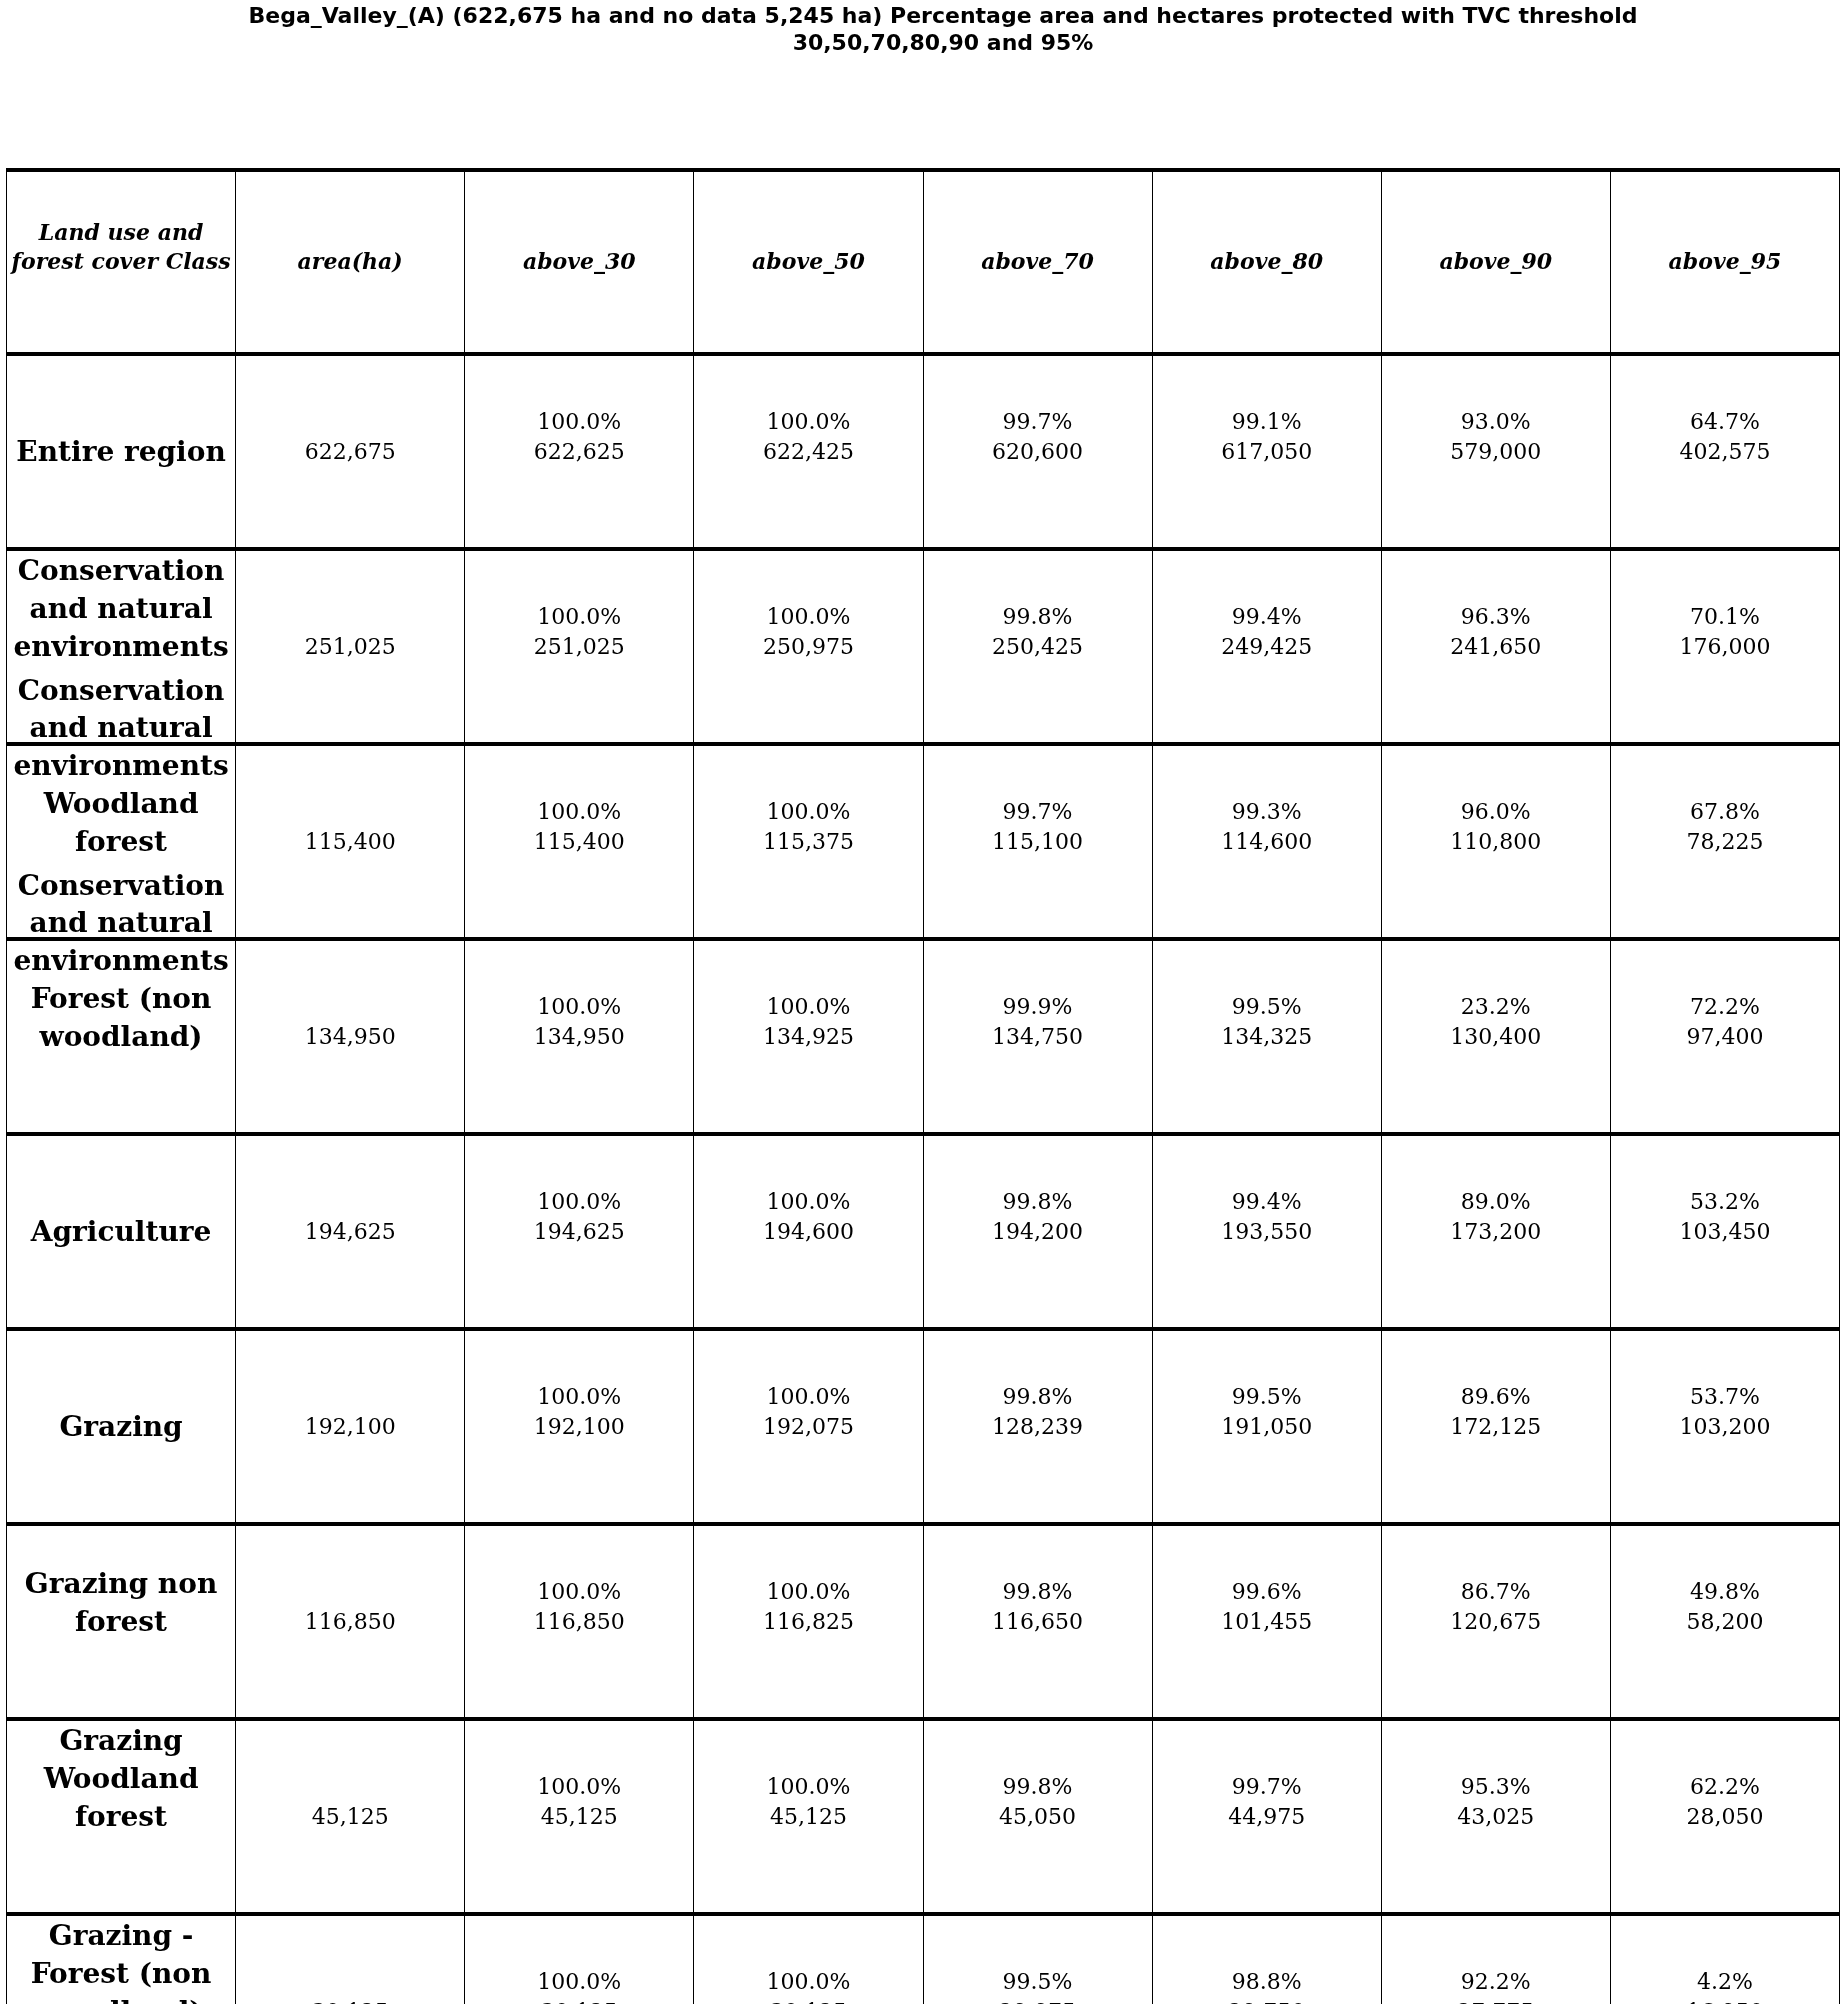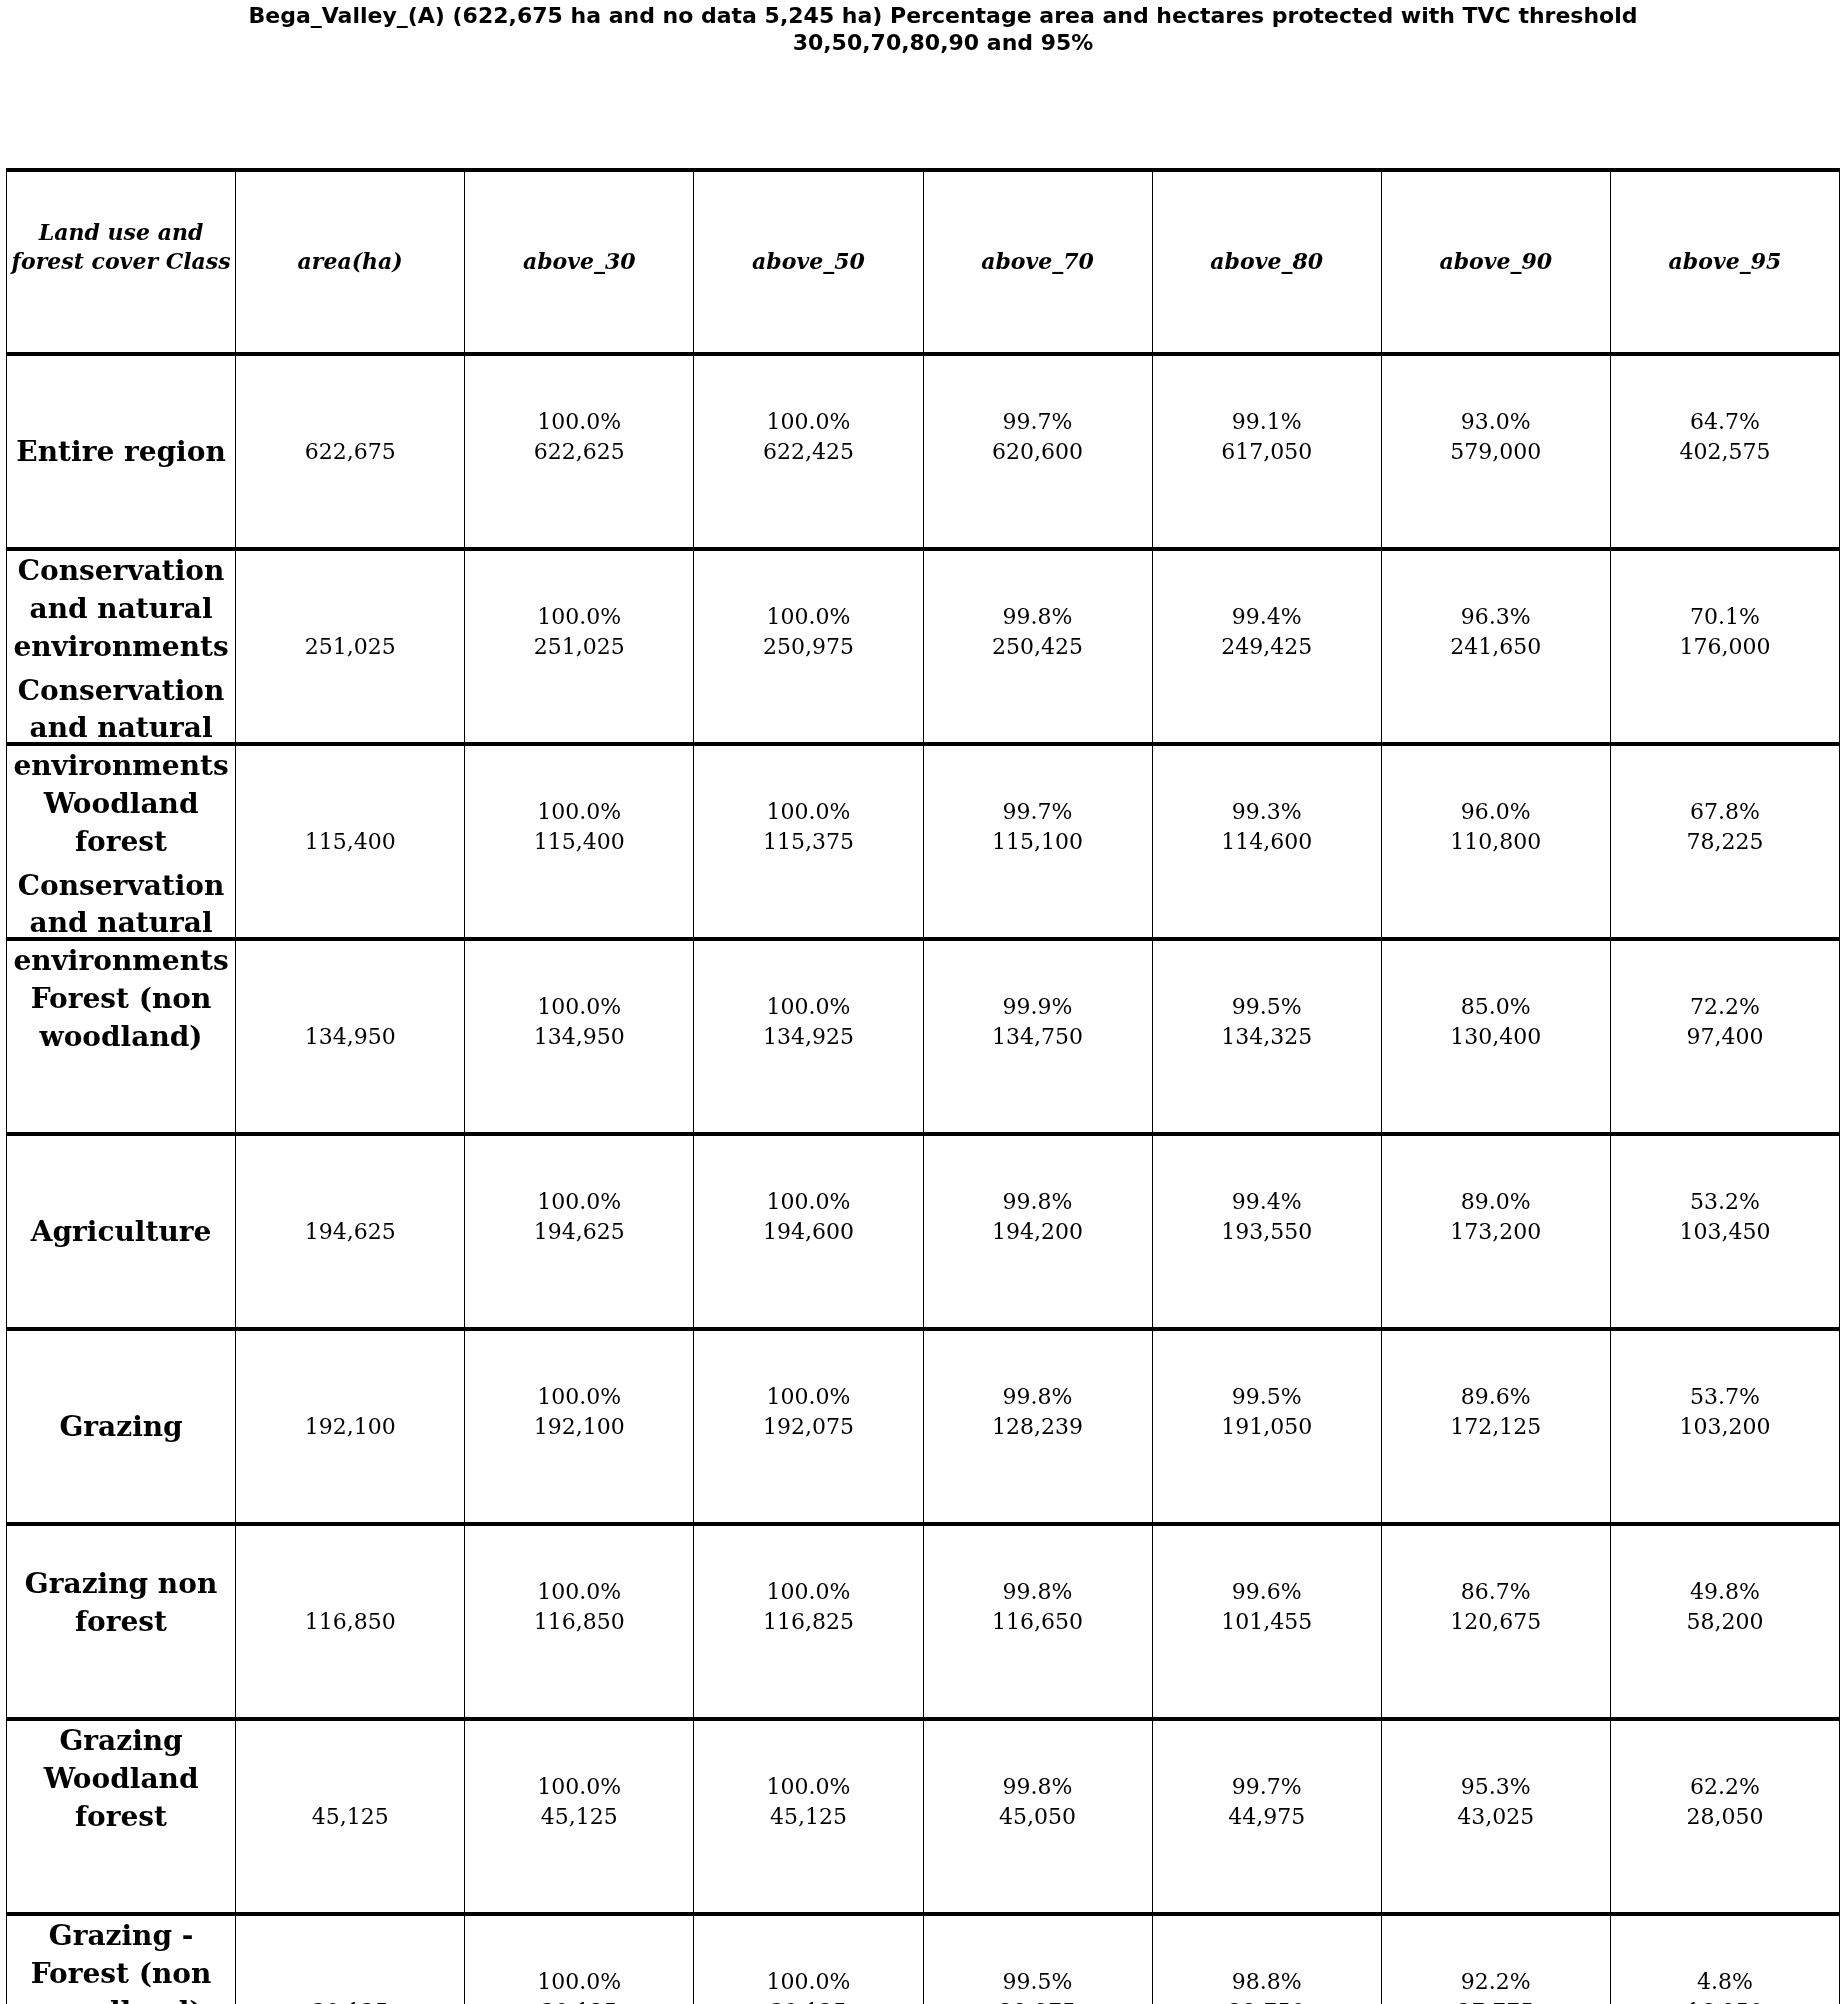--- a/index.html
+++ b/index.html
@@ -248,21 +248,21 @@
             </div>
           </td>
           <td class="num-cell">
             <div class="inner">
               <div>99.5%</div>
               <div>134,325</div>
             </div>
           </td>
           <td class="num-cell">
             <div class="inner">
-              <div>85.0%</div>
+              <div>23.2%</div>
               <div>130,400</div>
             </div>
           </td>
           <td class="num-cell">
             <div class="inner">
               <div>72.2%</div>
               <div>97,400</div>
             </div>
           </td>
         </tr>
@@ -494,21 +494,21 @@
             </div>
           </td>
           <td class="num-cell">
             <div class="inner">
               <div>92.2%</div>
               <div>27,775</div>
             </div>
           </td>
           <td class="num-cell">
             <div class="inner">
-              <div>4.8%</div>
+              <div>4.2%</div>
               <div>16,950</div>
             </div>
           </td>
         </tr>
       </tbody>
   </table>
 </div>
 
 
 </body></html>

